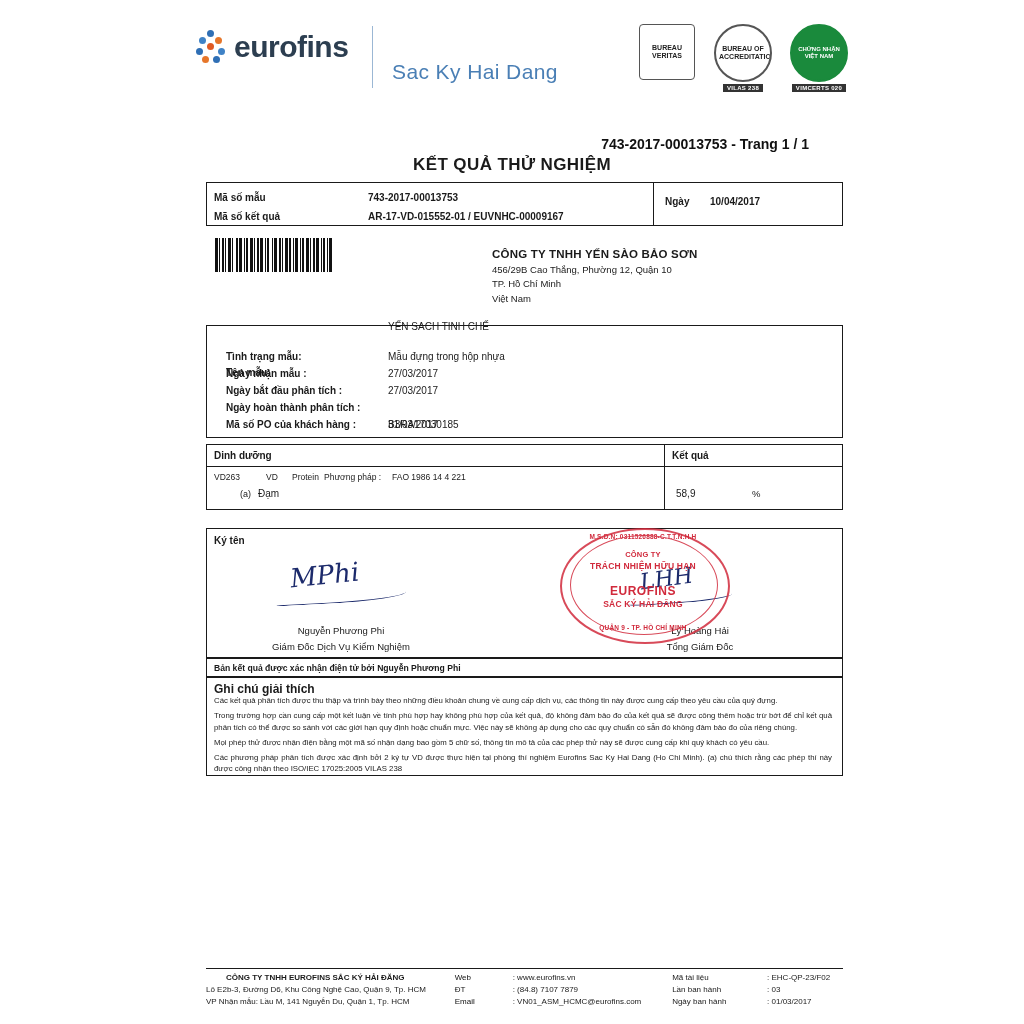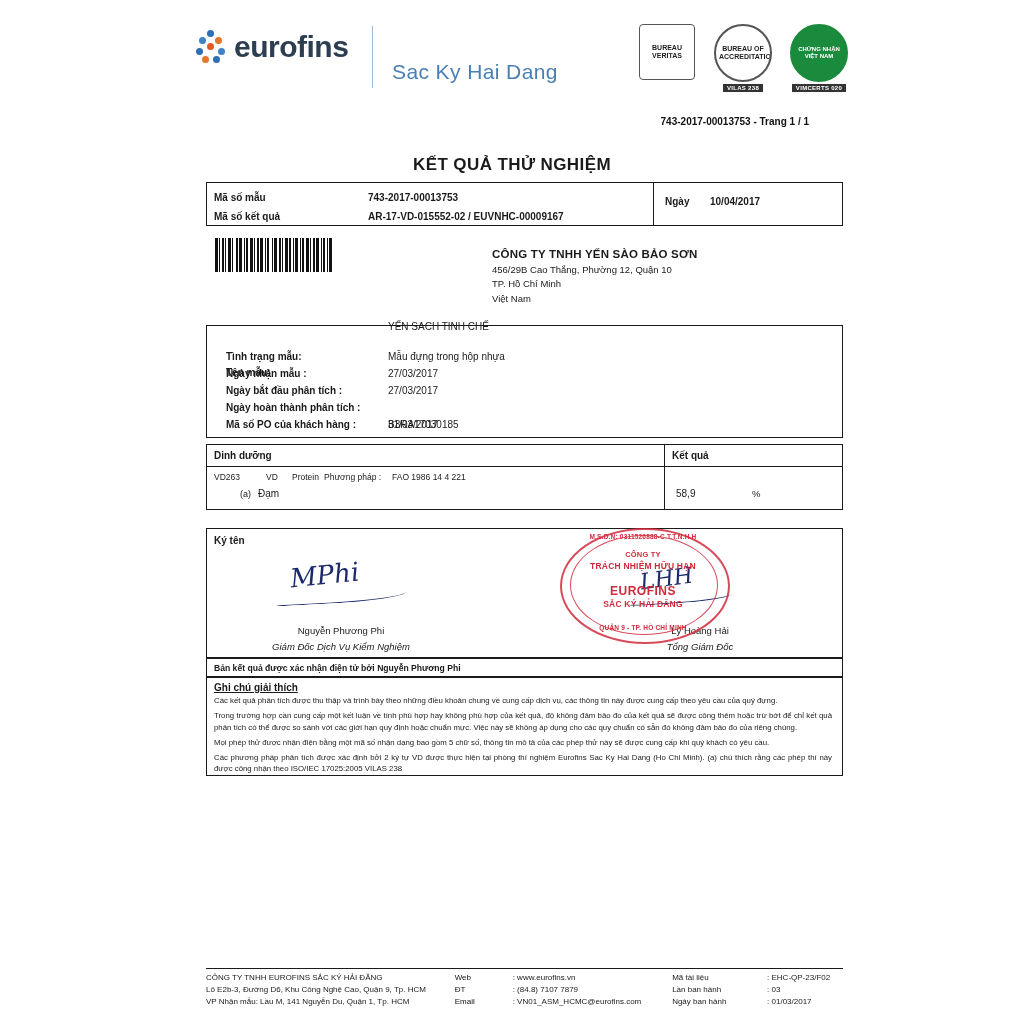--- a/index.html
+++ b/index.html
@@ -130,22 +130,22 @@
   }
   .seal.sq .circle {
     border-radius: 4px;
     border-width: 1px;
   }
 
   
   .docref {
     position: absolute;
     right: 215px;
-    top: 116px;
-    font-size: 10px;
+    top: 136px;
+    font-size: 14px;
     font-weight: bold;
     color: #111;
   }
   .doctitle {
     position: absolute;
     left: 0; right: 0;
     top: 155px;
     text-align: center;
     font-size: 17px;
     font-weight: bold;
@@ -190,21 +190,21 @@
     background: #111;
     height: 100%;
   }
 
   .company-block { position: absolute; left: 492px; top: 248px; }
   .company-name { font-size: 11.5px; font-weight: bold; letter-spacing: 0.2px; }
   .company-line { font-size: 9.5px; margin-top: 3.5px; }
 
   
   .sig-name { font-size: 9.5px; text-align: center; }
-  .sig-role { font-size: 9.5px; text-align: center; font-style: italic; }
+  .sig-role { font-size: 9.5px; text-align: center; }
 
   .stamp {
     position: absolute;
     left: 560px;
     top: 528px;
     width: 166px;
     height: 112px;
     pointer-events: none;
   }
   .stamp .oval {
@@ -235,21 +235,21 @@
   .stamp .t5 { top: 5px; font-size: 6.5px; }
   .stamp .t6 { top: 96px; font-size: 6.5px; }
 
   .sig-ink {
     position: absolute;
     color: #1c2a6b;
     font-family: "DejaVu Serif", serif;
     font-style: italic;
   }
 
-  .notes-title { font-size: 10px; font-weight: bold; text-decoration: underline; }
+  .notes-title { font-size: 12px; font-weight: bold; }
   .notes-p {
     font-size: 7.8px;
     line-height: 1.45;
     text-align: justify;
     margin: 0 0 4px 0;
   }
 
   
   .footer {
     position: absolute;
@@ -261,21 +261,21 @@
   }
   .footer .ftop { border-top: 1px solid #1a1a1a; padding-top: 3px; }
   .footer-grid {
     display: flex;
   }
   .fcol-a { width: 262px; }
   .fcol-b { width: 40px; color: #111; }
   .fcol-c { width: 168px; margin-left: 20px; }
   .fcol-d { width: 100px; }
   .fcol-e { width: 80px; }
-  .fcol-a .fb { font-weight: normal; }
+  .fcol-a .fb { font-weight: bold; margin-left: 20px; }
 </style>
 </head>
 <body>
 
 <div class="page">
 
   <div class="header">
     <div class="logo-wrap">
       <div class="logo-dots">
         <i class="d1"></i>
@@ -324,21 +324,21 @@
 
   <div class="docref">743-2017-00013753 - Trang 1 / 1</div>
   <div class="doctitle">KẾT QUẢ THỬ NGHIỆM</div>
 
   <div class="box" style="left:206px; top:182px; width:637px; height:44px;"></div>
   <div class="vline" style="left:653px; top:182px; height:44px;"></div>
 
   <div class="abs lbl bold" style="left:214px; top:192px;">Mã số mẫu</div>
   <div class="abs val bold" style="left:368px; top:192px;">743-2017-00013753</div>
   <div class="abs lbl bold" style="left:214px; top:211px;">Mã số kết quả</div>
-  <div class="abs val bold" style="left:368px; top:211px;">AR-17-VD-015552-02 / EUVNHC-00009167</div>
+  <div class="abs val bold" style="left:368px; top:211px;">AR-17-VD-015552-01 / EUVNHC-00009167</div>
   <div class="abs lbl bold" style="left:665px; top:196px;">Ngày</div>
   <div class="abs val bold" style="left:710px; top:196px;">10/04/2017</div>
 
   <div class="barcode">
     <span style="width:3px"></span>
       <span style="width:1px;background:transparent"></span>
     <span style="width:1px"></span>
       <span style="width:2px;background:transparent"></span>
     <span style="width:2px"></span>
       <span style="width:1px;background:transparent"></span>

